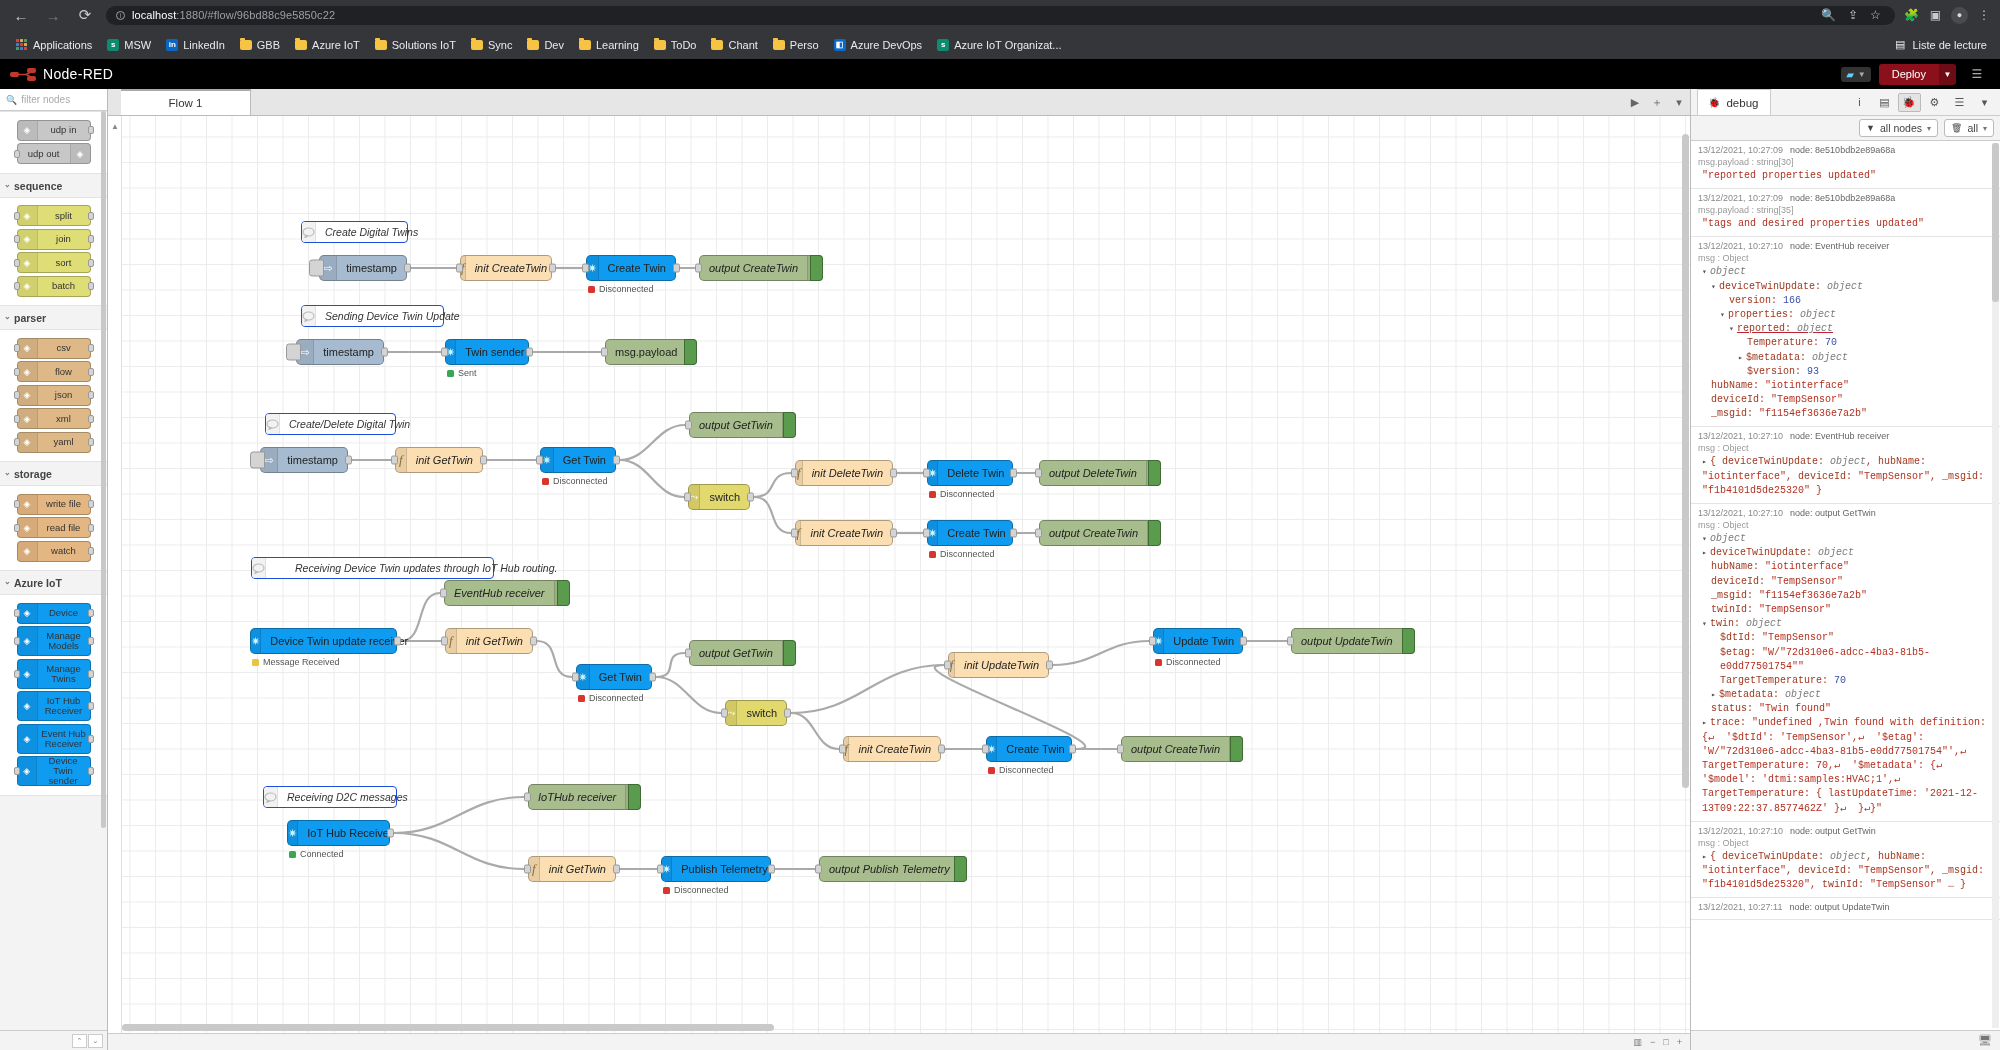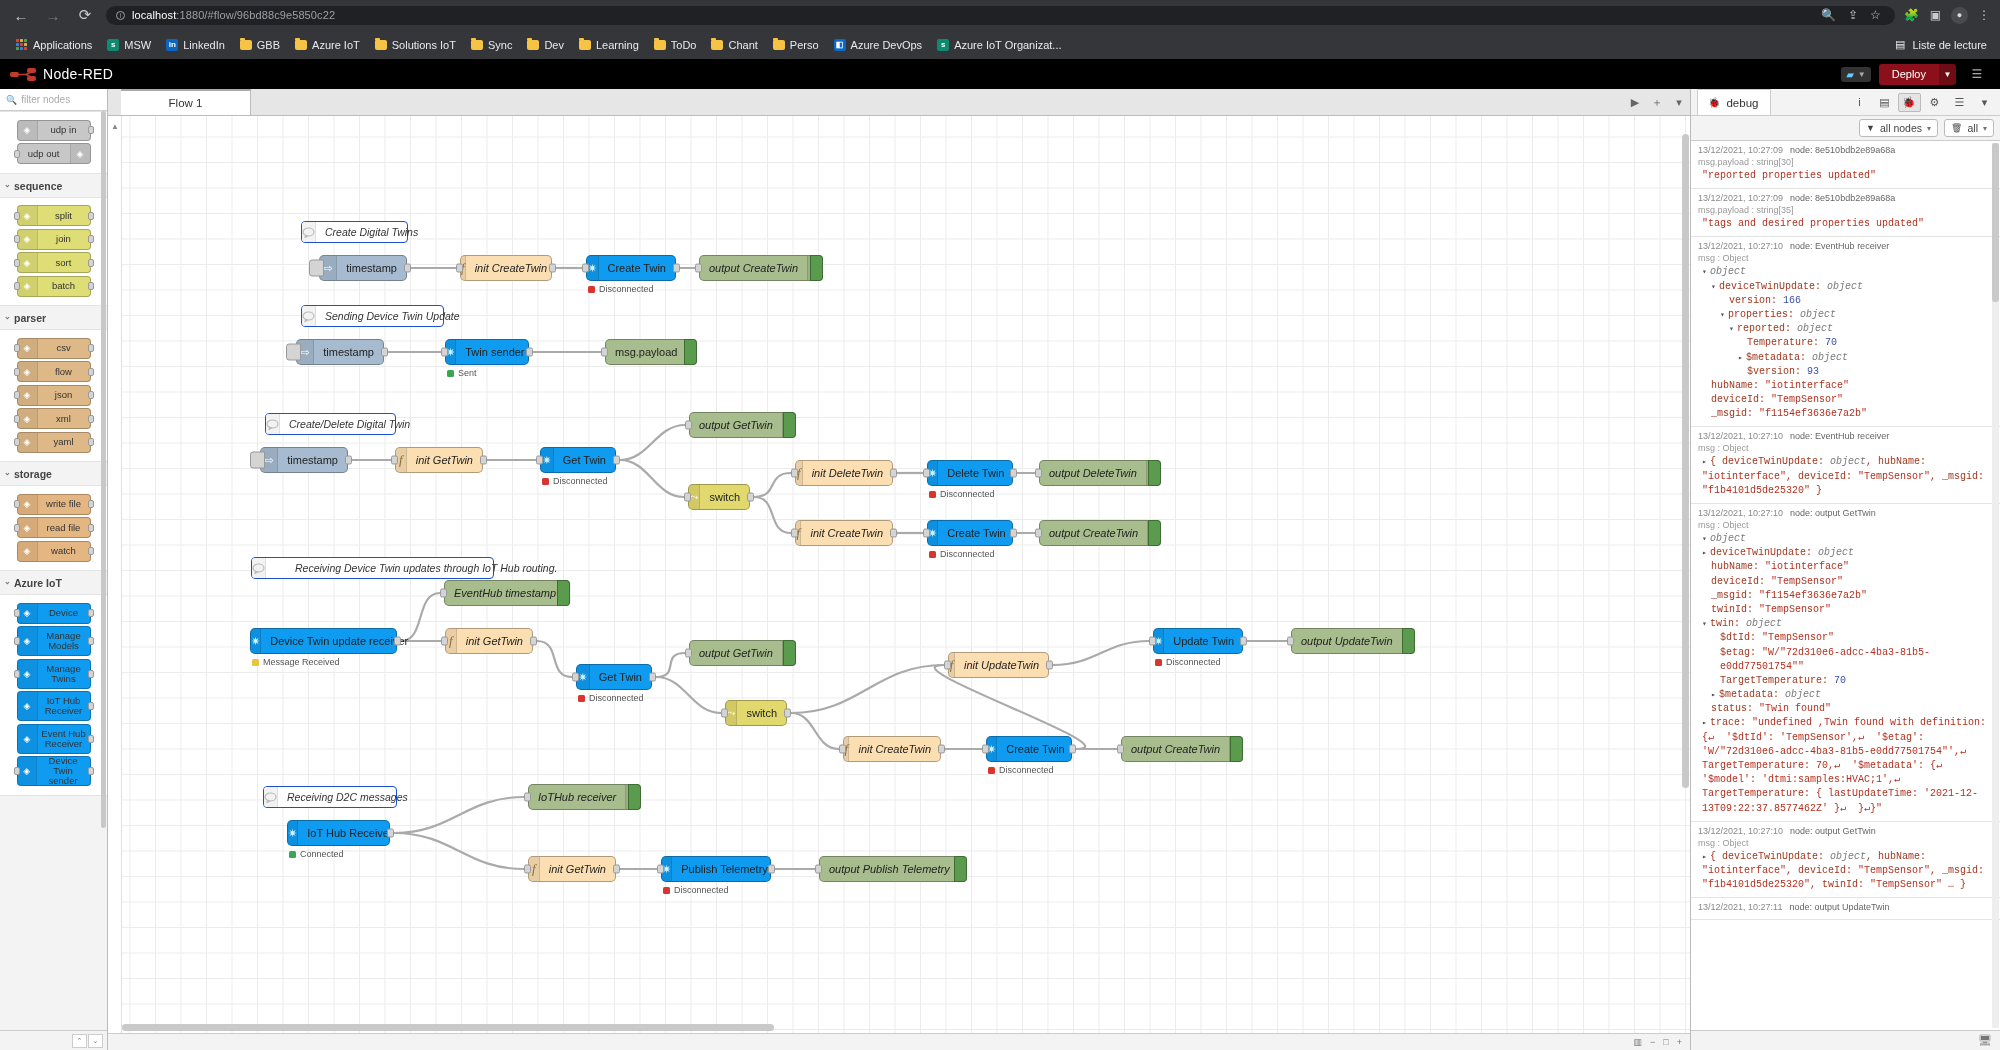--- a/index.html
+++ b/index.html
@@ -709,21 +709,21 @@
               <span style="color:#fff;font-size:10px;letter-spacing:-1px">≡</span>
             </div>
             <div class="nlabel" style="text-align: left;">output CreateTwin</div>
             <span style="position: absolute; right: -1px; top: -1px; bottom: -1px; width: 13px; background: rgb(91, 155, 77); border: 1px solid rgba(0, 0, 0, 0.3); border-radius: 0px 4px 4px 0px;"></span>
             <span class="prt in"></span>
           </div>
           <div class="node ital" style="left: 336px; top: 464px; width: 126px; background: rgb(167, 189, 141);">
             <div class="nico right">
               <span style="color:#fff;font-size:10px;letter-spacing:-1px">≡</span>
             </div>
-            <div class="nlabel" style="text-align: left;">EventHub timestamp</div>
+            <div class="nlabel" style="text-align: left;">EventHub receiver</div>
             <span style="position: absolute; right: -1px; top: -1px; bottom: -1px; width: 13px; background: rgb(91, 155, 77); border: 1px solid rgba(0, 0, 0, 0.3); border-radius: 0px 4px 4px 0px;"></span>
             <span class="prt in"></span>
           </div>
           <div class="node" style="left: 142px; top: 512px; width: 147px; background: rgb(15, 155, 240);">
             <div class="nico">
               <span style="color:#cdf4ff;font-size:11px">✷</span>
             </div>
             <div class="nlabel">Device Twin update receiver</div>
             <span class="prt out"></span>
             <div class="status">
@@ -931,21 +931,21 @@
             </div>
           </div>
           <div class="dbg-msg">
             <div class="dbg-meta"><span>13/12/2021, 10:27:10</span><span class="nodename">node: EventHub receiver</span></div>
             <div class="dbg-topic">msg : Object</div>
             <div class="dbg-body">
               <div class="row" style="padding-left: 4px;"><span class="arw">▾</span><span class="t">object</span></div>
               <div class="row" style="padding-left: 13px;"><span class="arw">▾</span><span class="k">deviceTwinUpdate:</span> <span class="t">object</span></div>
               <div class="row" style="padding-left: 31px;"><span class="k">version:</span> <span class="n">166</span></div>
               <div class="row" style="padding-left: 22px;"><span class="arw">▾</span><span class="k">properties:</span> <span class="t">object</span></div>
-              <div class="row" style="padding-left: 31px;"><span class="arw">▾</span><span class="k">reported:</span> <span class="t">object</span></div>
+              <div class="row" style="padding-left: 31px; text-decoration: underline;"><span class="arw">▾</span><span class="k">reported:</span> <span class="t">object</span></div>
               <div class="row" style="padding-left: 49px;"><span class="k">Temperature:</span> <span class="n">70</span></div>
               <div class="row" style="padding-left: 40px;"><span class="arw">▸</span><span class="k">$metadata:</span> <span class="t">object</span></div>
               <div class="row" style="padding-left: 49px;"><span class="k">$version:</span> <span class="n">93</span></div>
               <div class="row" style="padding-left: 13px;"><span class="k">hubName:</span> <span class="s">"iotinterface"</span></div>
               <div class="row" style="padding-left: 13px;"><span class="k">deviceId:</span> <span class="s">"TempSensor"</span></div>
               <div class="row" style="padding-left: 13px;"><span class="k">_msgid:</span> <span class="s">"f1154ef3636e7a2b"</span></div>
             </div>
           </div>
           <div class="dbg-msg">
             <div class="dbg-meta"><span>13/12/2021, 10:27:10</span><span class="nodename">node: EventHub receiver</span></div>

